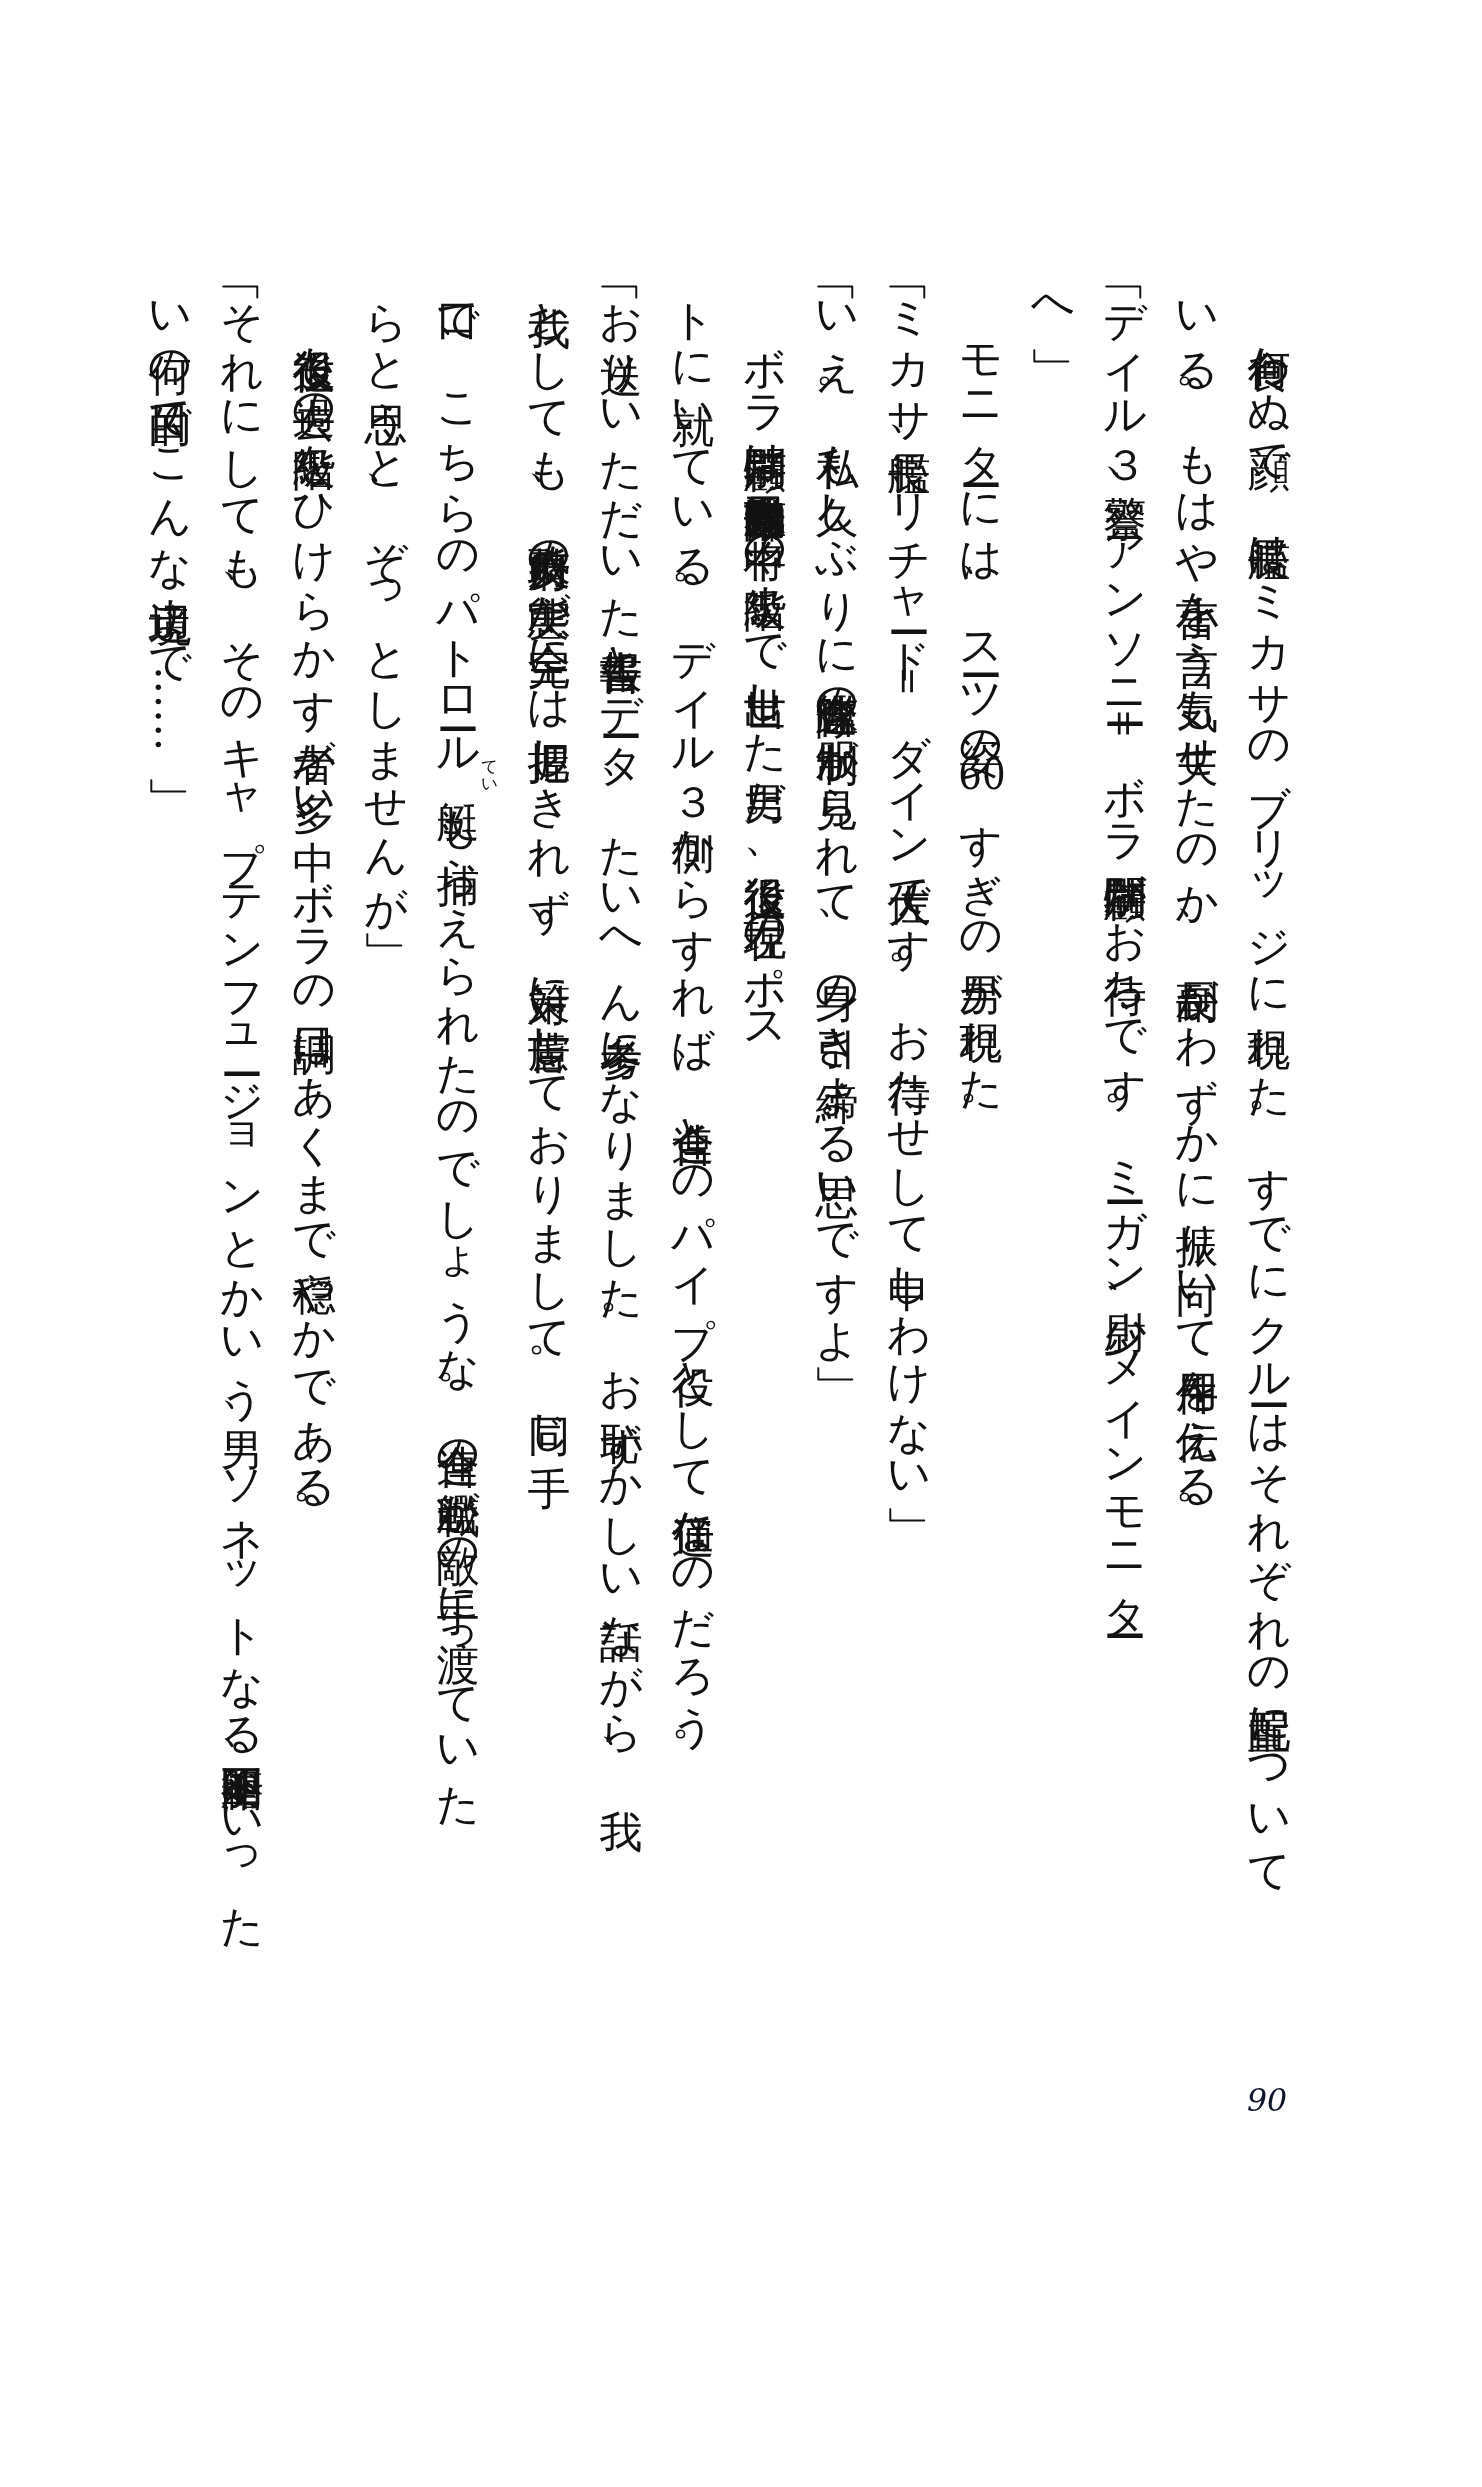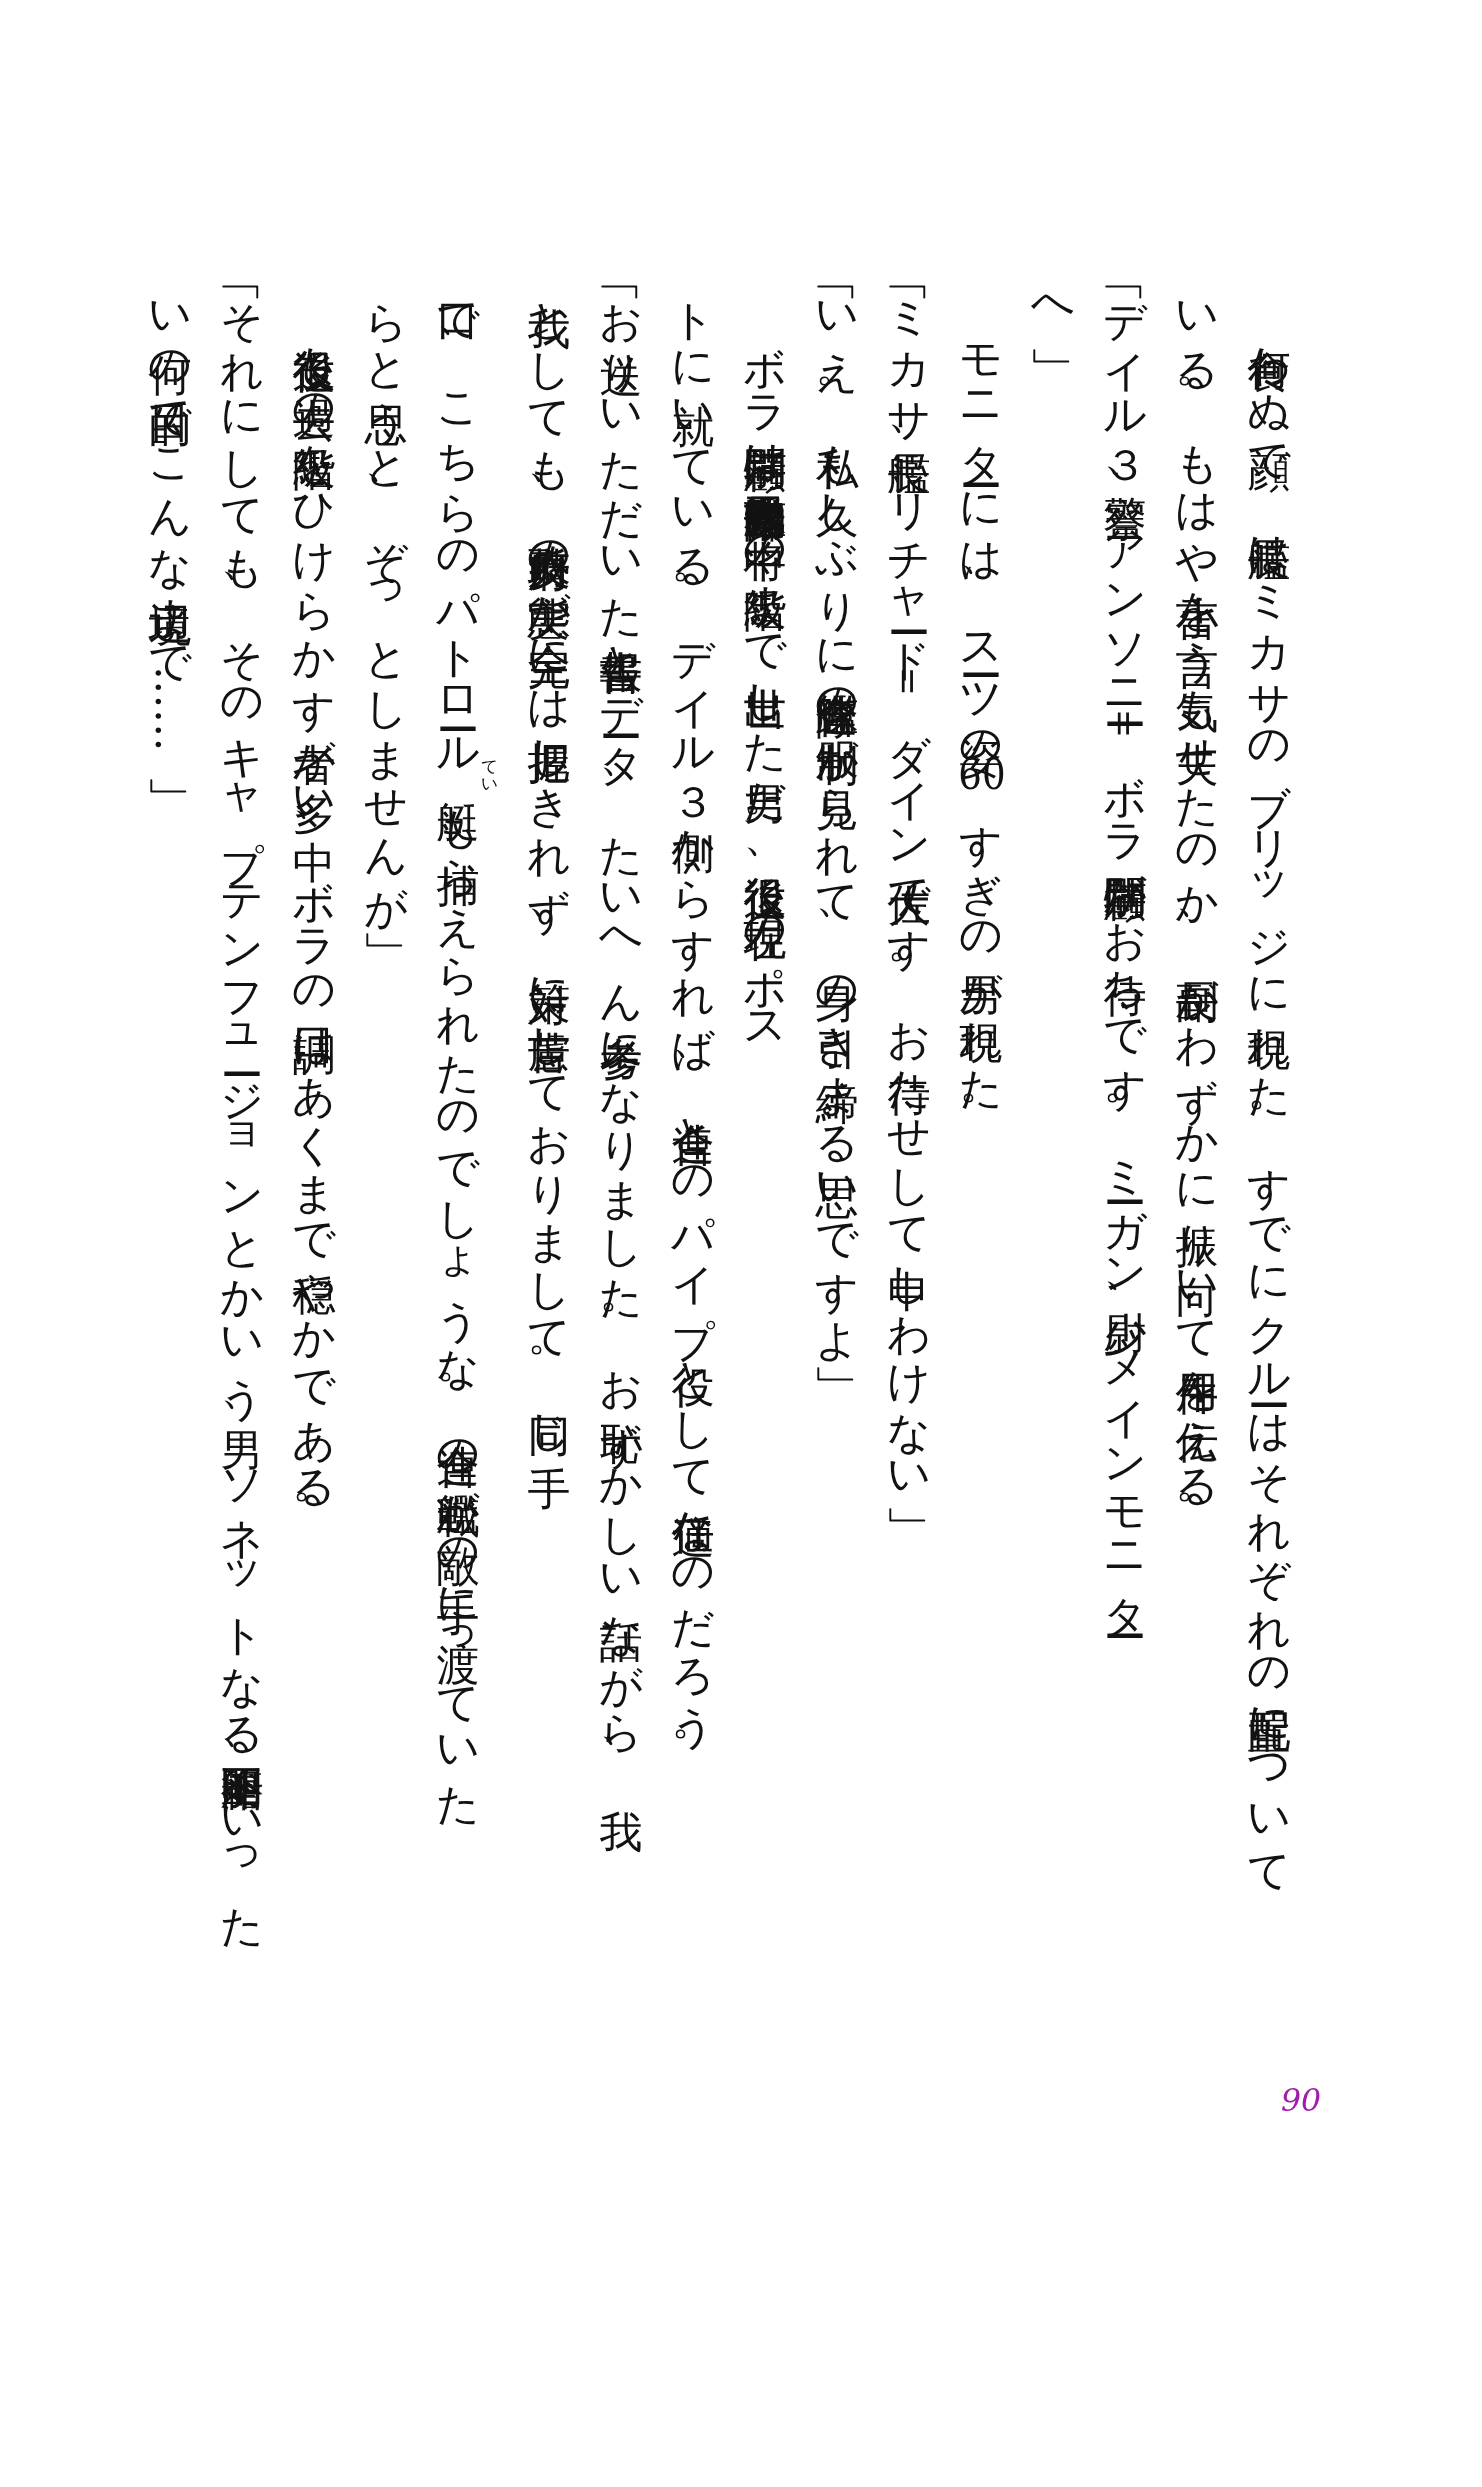--- a/index.html
+++ b/index.html
@@ -43,25 +43,25 @@
   ruby {
     ruby-position: over;
   }
   ruby rt {
     font-size: 16.7px;
     letter-spacing: 0;
     font-family: "DejaVu Serif", "Liberation Serif", serif;
   }
   .page-number {
     position: absolute;
-    left: 1281px;
+    left: 1247px;
     top: 2082px;
     font-size: 31.5px;
     font-style: italic;
-    color: #a21caf;
+    color: #0f172a;
     font-family: "DejaVu Serif", "Liberation Serif", serif;
   }
 </style>
 </head>
 <body>
 
 <div class="page">
   <div class="text-block" id="text-block">
       <p class="indent">何食わぬ顔で、艦長はミカサのブリッジに現れた。すでにクルーはそれぞれの配置について</p>
       <p>いる。もはや小言を言う気も失せたのか、副長がわずかに振り向いて用件を伝える。</p>

